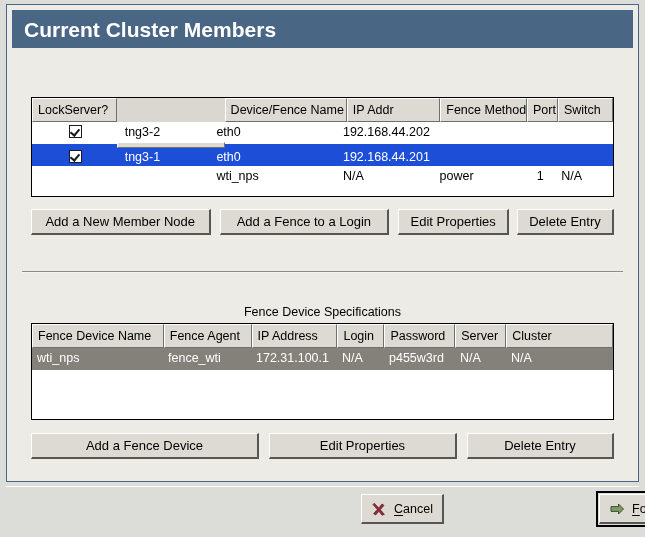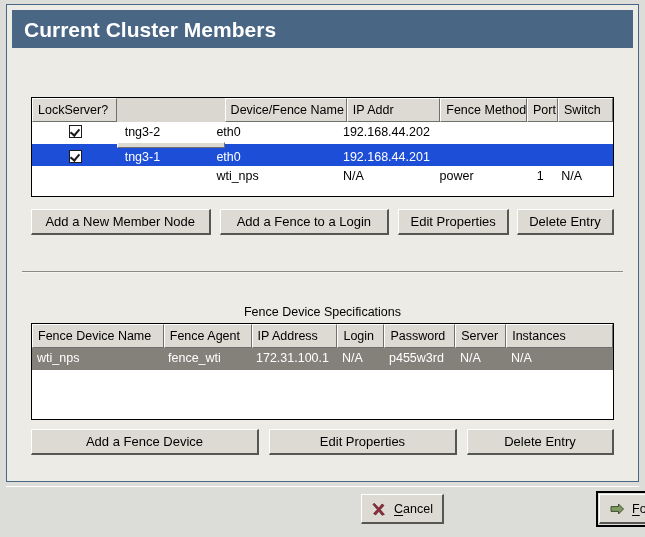--- a/index.html
+++ b/index.html
@@ -281,36 +281,36 @@
     <div class="section-caption" style="position:absolute;left:0;top:252px;width:621px;">Fence Device Specifications</div>
 
     <div class="table-frame" style="position:absolute;left:19px;top:270px;width:583px;height:97px;">
       <div class="thead">
         <div class="th" style="width:132px;">Fence Device Name</div>
         <div class="th" style="width:88px;">Fence Agent</div>
         <div class="th" style="width:86px;">IP Address</div>
         <div class="th" style="width:47px;">Login</div>
         <div class="th" style="width:71px;">Password</div>
         <div class="th" style="width:51px;">Server</div>
-        <div class="th" style="width:107px;">Instances</div>
+        <div class="th" style="width:107px;">Cluster</div>
       </div>
       <div class="tbody">
         <div class="trow sel-inactive">
           <div class="td" style="width:131px;">wti_nps</div>
           <div class="td" style="width:88px;">fence_wti</div>
           <div class="td" style="width:86px;">172.31.100.1</div>
           <div class="td" style="width:47px;">N/A</div>
           <div class="td" style="width:71px;">p455w3rd</div>
           <div class="td" style="width:51px;">N/A</div>
           <div class="td" style="width:107px;">N/A</div>
         </div>
       </div>
     </div>
 
-    <div class="btn-row" style="position:absolute;left:19px;top:380px;width:583px;height:17px;align-items:center;">
+    <div class="btn-row" style="position:absolute;left:19px;top:380px;width:583px;height:17px;">
       <div class="btn" style="width:228px;height:26px;">Add a Fence Device</div>
       <div class="btn" style="width:188px;height:26px;margin-left:10px;">Edit Properties</div>
       <div class="btn" style="width:147px;height:26px;margin-left:10px;">Delete Entry</div>
     </div>
 
   </div>
 </div>
 
 <div id="navbar">
   <div class="nav-line"></div>

